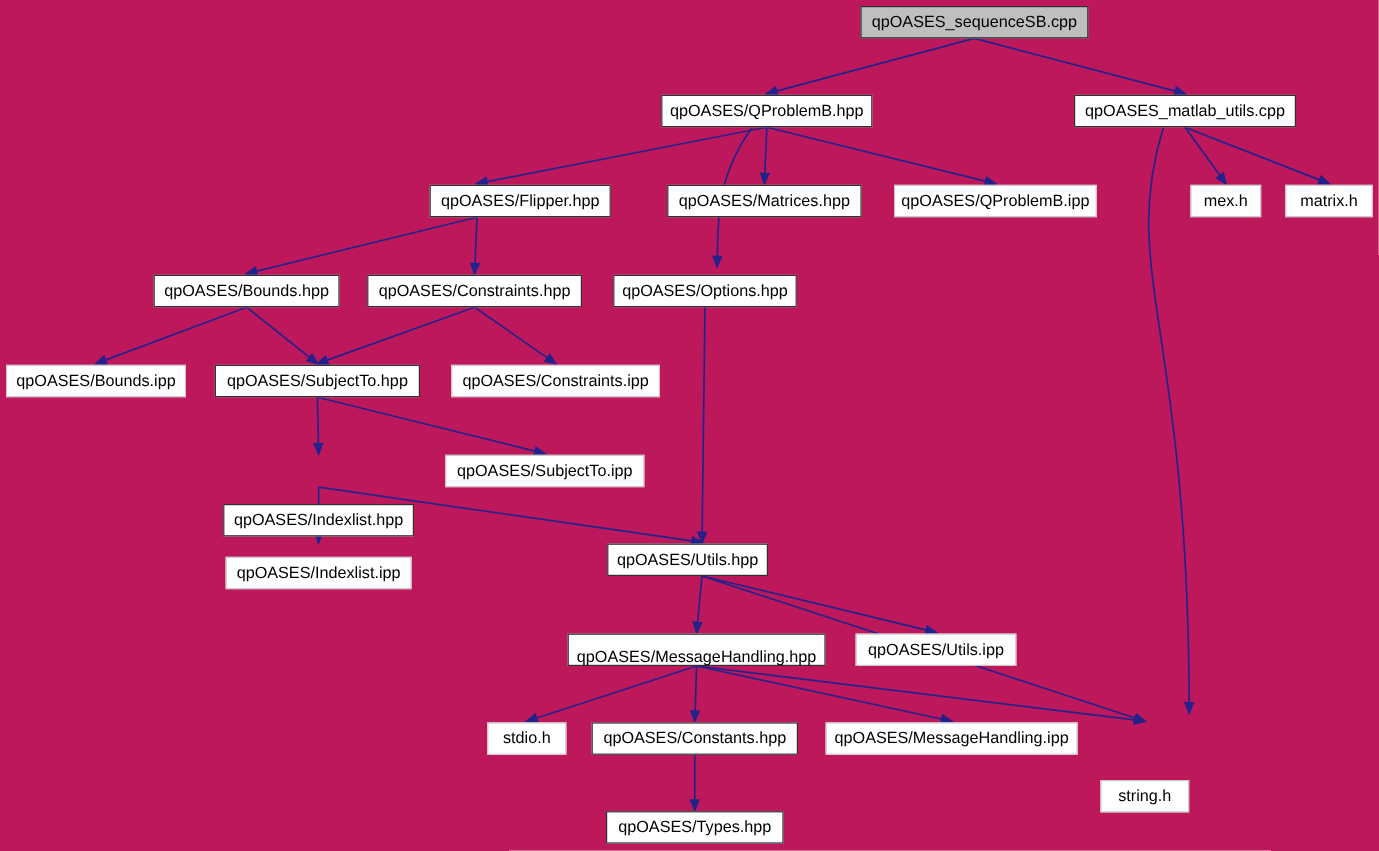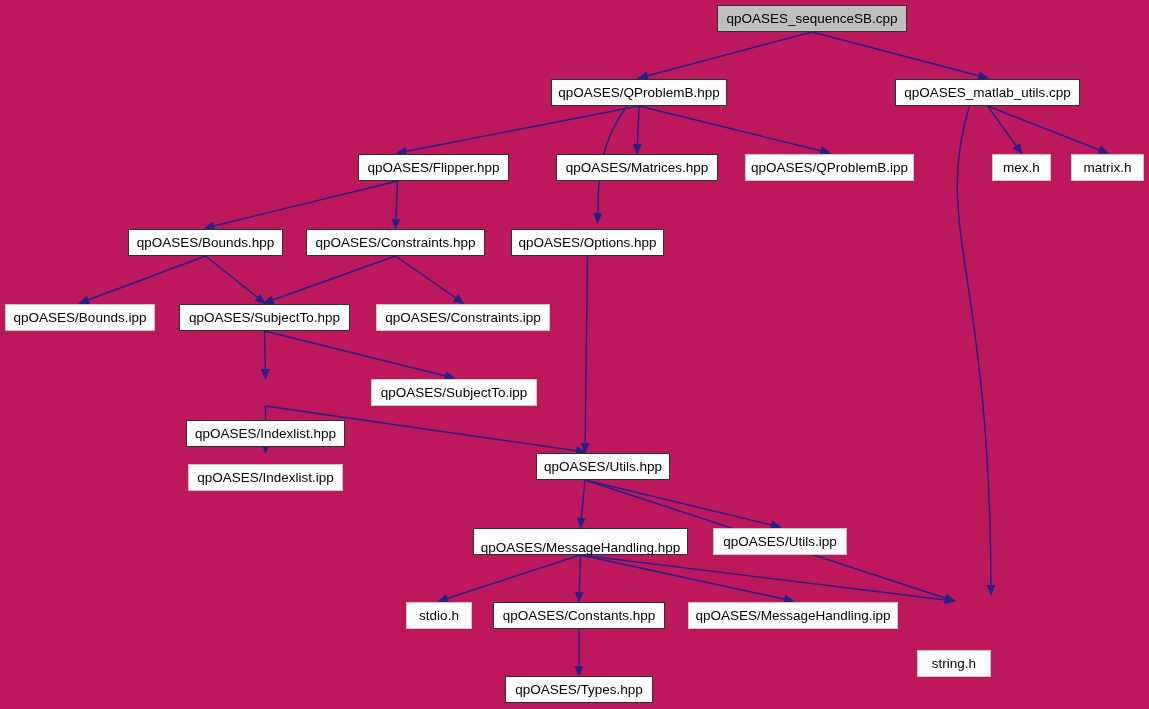--- a/index.html
+++ b/index.html
@@ -160,21 +160,21 @@
       </div>
       <div class="node hdr" style="left: 186px; top: 379px; width: 159px; margin-top: 41px;">
         <span>qpOASES/Indexlist.hpp</span>
       </div>
       <div class="node plain" style="left: 371px; top: 379px; width: 166px;">
         <span>qpOASES/SubjectTo.ipp</span>
       </div>
       <div class="node plain" style="left: 188px; top: 464px; width: 155px;">
         <span>qpOASES/Indexlist.ipp</span>
       </div>
-      <div class="node hdr" style="left: 536px; top: 453px; width: 134px;">
+      <div class="node hdr" style="left: 506px; top: 453px; width: 134px;">
         <span>qpOASES/Utils.hpp</span>
       </div>
       <div class="node hdr" style="left: 473px; top: 528px; width: 215px; align-items: flex-end;">
         <span>qpOASES/MessageHandling.hpp</span>
       </div>
       <div class="node plain" style="left: 713px; top: 528px; width: 134px;">
         <span>qpOASES/Utils.ipp</span>
       </div>
       <div class="node plain" style="left: 406px; top: 602px; width: 66px;">
         <span>stdio.h</span>

